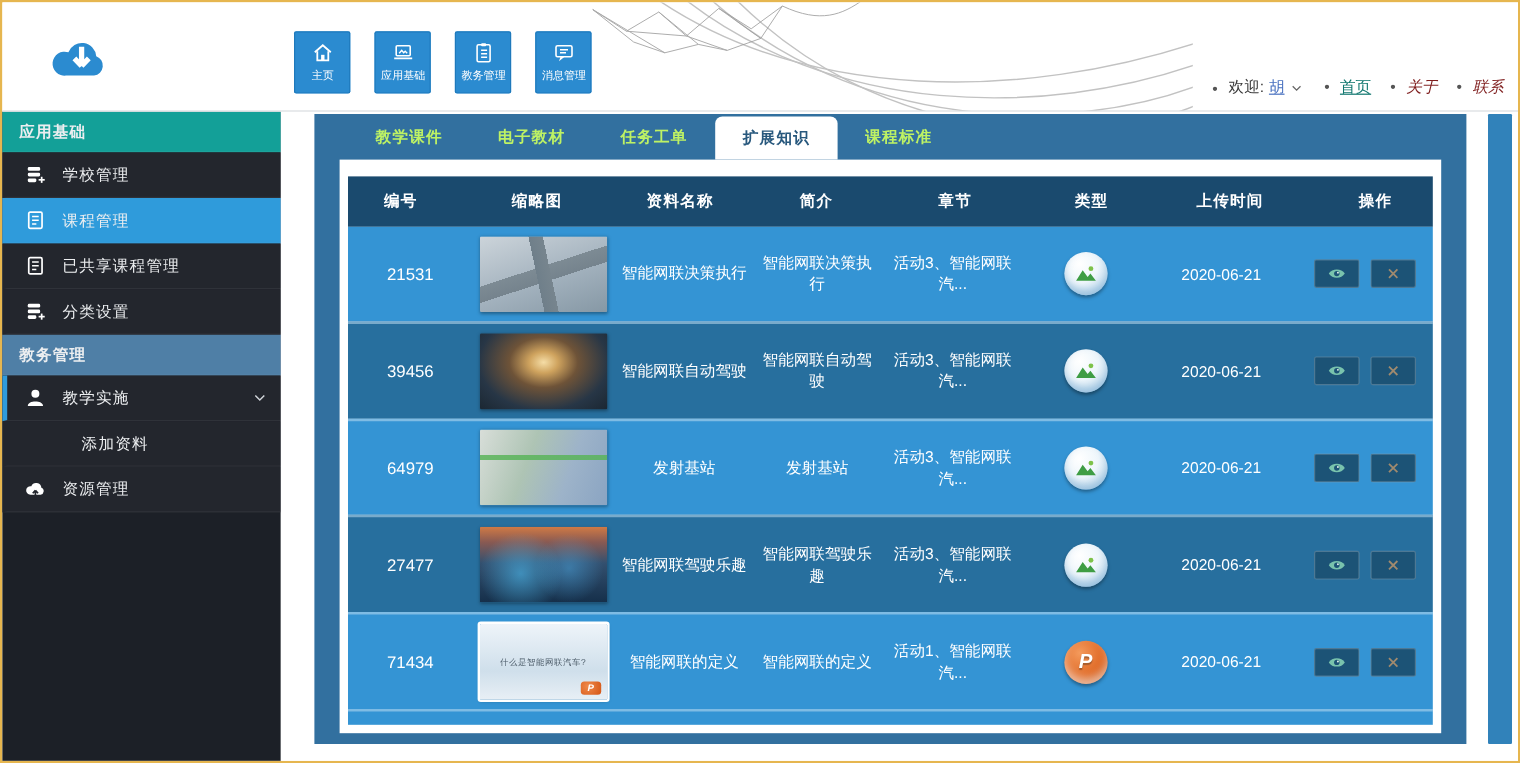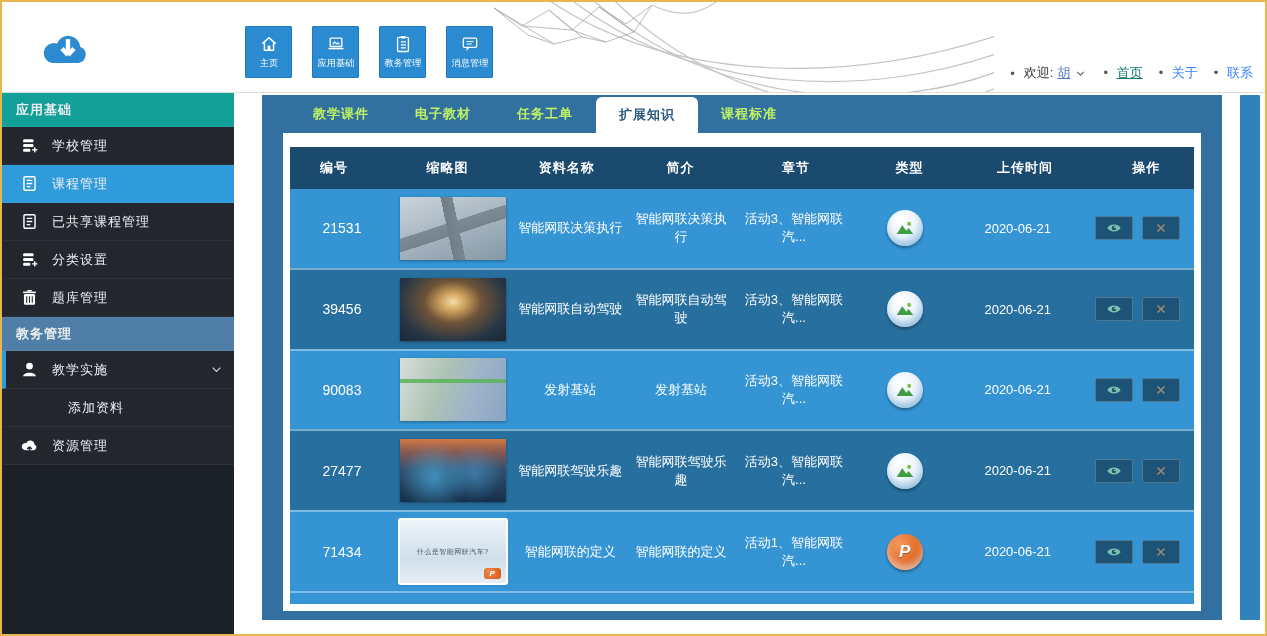--- a/index.html
+++ b/index.html
@@ -12,21 +12,21 @@
   .logo { position:absolute; left:40px; top:24px; width:52px; height:44px; cursor:pointer; }
   .logo svg { width:52px; height:44px; }
   .main-nav { position:absolute; left:243px; top:24px; display:flex; gap:20px; z-index:3; }
   .nav-btn { width:47px; height:52px; background:#2b8bd0; border-radius:2px; display:flex; flex-direction:column; align-items:center; justify-content:center; cursor:pointer; box-shadow:0 0 0 1px #1f79bb inset; }
   .nav-btn svg { width:20px; height:20px; color:#fff; margin-bottom:2px; }
   .nav-lb { color:#fff; font-size:10px; white-space:nowrap; transform:scale(.92); }
   .deco { position:absolute; left:432px; top:0; width:560px; height:90px; z-index:1; pointer-events:none; }
   .user-bar { position:absolute; right:12px; bottom:10px; font-size:13px; color:#3a3a3a; display:flex; align-items:center; gap:4px; z-index:3; }
   .user-bar .bullet::before { content:"•"; color:#555; margin:0 5px 0 12px; }
   .ulink { color:#4a72c0; text-decoration:underline; cursor:pointer; }
-  .user-bar a[data-link="false"] { color:#3b82f6; text-decoration:none; cursor:pointer; }
+  .user-bar a[data-link="false"] { color:#7f1d1d; text-decoration:none; cursor:pointer;font-style:italic; }
   .user-bar a[data-link="true"] { color:#0f766e; text-decoration:underline; cursor:pointer; }
   .uchev { width:13px; height:13px; color:#666; cursor:pointer; }
 
   
   .body { flex:1; display:flex; min-height:0; }
   aside { width:232px; background:#1c2027; flex:0 0 auto; display:flex; flex-direction:column; }
   .sb-item { display:flex; align-items:center; height:38px; flex:0 0 auto; padding:0 10px 0 14px; color:#eceef0; font-size:13px; cursor:pointer; background:#23262d; border-bottom:1px solid rgba(255,255,255,.06); border-left:4px solid transparent; }
   .sb-ic { width:19px; height:19px; color:#fff; margin-right:13px; flex:0 0 auto; }
   .sb-lb { white-space:nowrap; letter-spacing:1px; }
   .sb-chev { display:none; width:15px; height:15px; color:#cfd3d8; margin-left:auto; }
@@ -284,27 +284,20 @@
         </div>
 
         <div class="sb-item" data-kind="item" data-active="false">
           <svg class="sb-ic">
             <use href="#database-add-icon"></use>
           </svg>
           <span class="sb-lb">分类设置</span>
 
         </div>
 
-        <div class="sb-item" data-kind="item" data-active="false">
-          <svg class="sb-ic">
-            <use href="#trash-icon"></use>
-          </svg>
-          <span class="sb-lb">题库管理</span>
-
-        </div>
 
         <div class="sb-item" data-kind="section-blue">
 
           <span class="sb-lb">教务管理</span>
 
         </div>
 
         <div class="sb-item" data-kind="item" data-active="false" data-chevron="true" data-accent="true">
           <svg class="sb-ic">
             <use href="#person-icon"></use>
@@ -449,21 +442,21 @@
                     <button class="op del">
                       <svg>
                         <use href="#x-icon"></use>
                       </svg>
                     </button>
                   </div>
                 </div>
               </div>
 
               <div class="tr">
-                <div class="td c-id">90083</div>
+                <div class="td c-id">64979</div>
                 <div class="td">
                   <div class="thumb" data-thumb="city-aerial">
                     
                     
                   </div>
                 </div>
                 <div class="td">发射基站</div>
                 <div class="td">发射基站</div>
                 <div class="td">活动3、智能网联汽...</div>
                 <div class="td">

